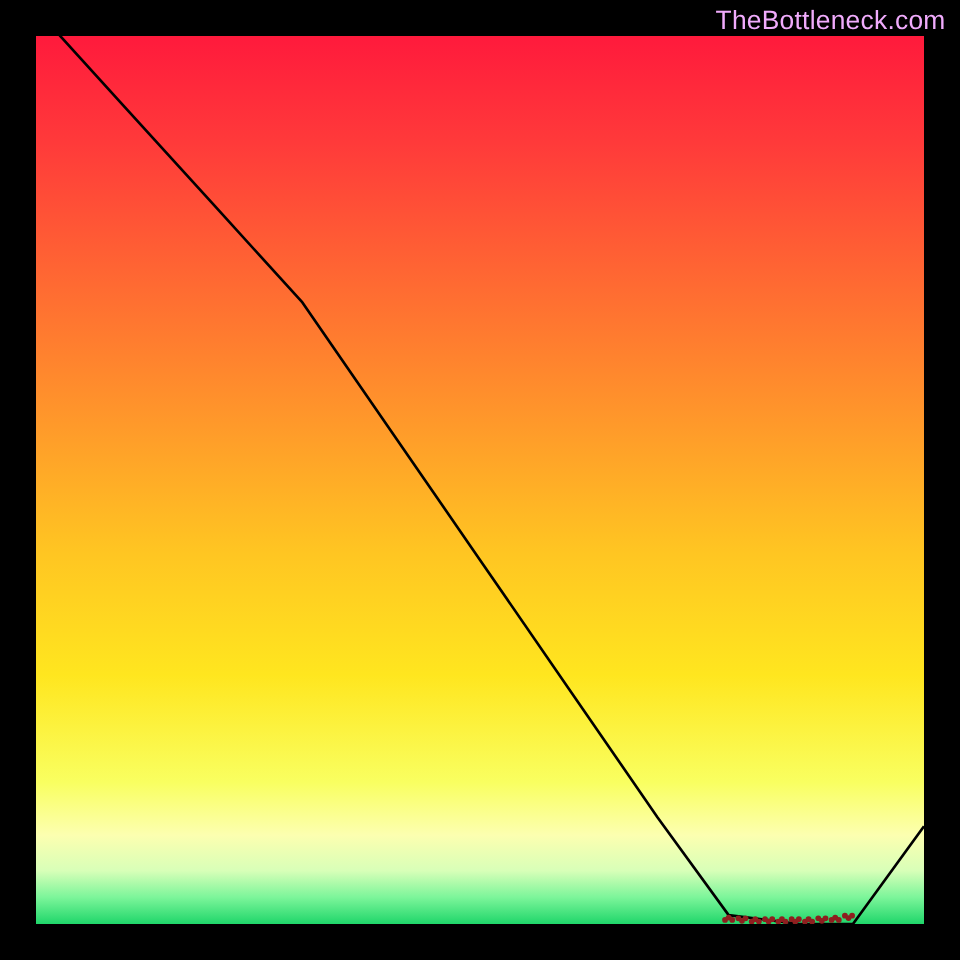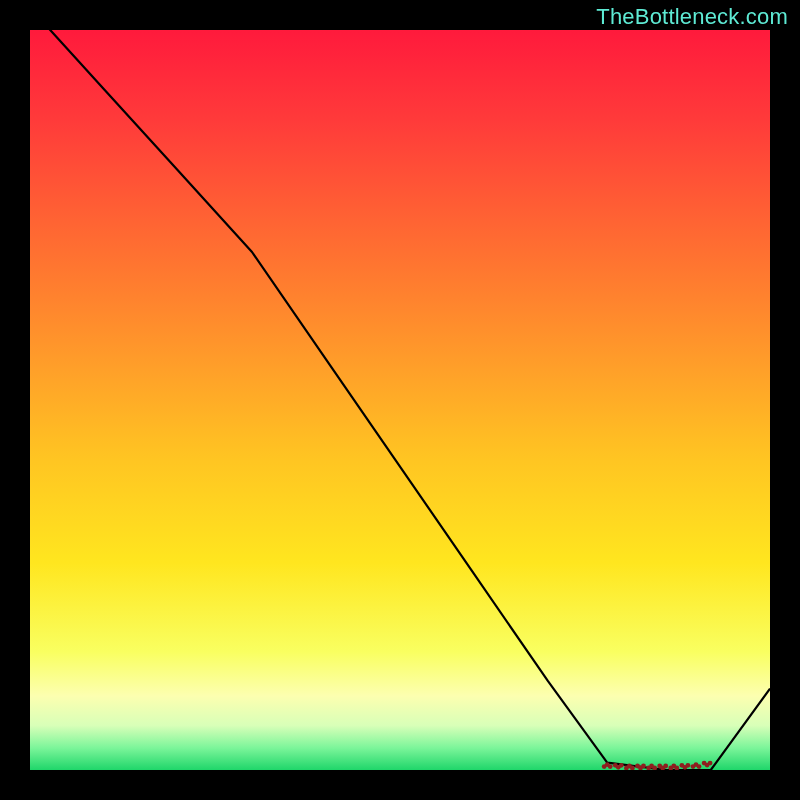--- a/index.html
+++ b/index.html
@@ -14,21 +14,21 @@
   .frame {
     position: relative;
     width: 800px;
     height: 800px;
     background: #000;
   }
   .watermark {
     position: absolute;
     top: 4px;
     right: 12px;
-    color: #5eead4;
+    color: #f0abfc;
     font-size: 22px;
     letter-spacing: 0.2px;
     user-select: none;
     pointer-events: none;
   }
   .plot-wrap {
     position: absolute;
     left: 30px;
     top: 30px;
     width: 740px;

